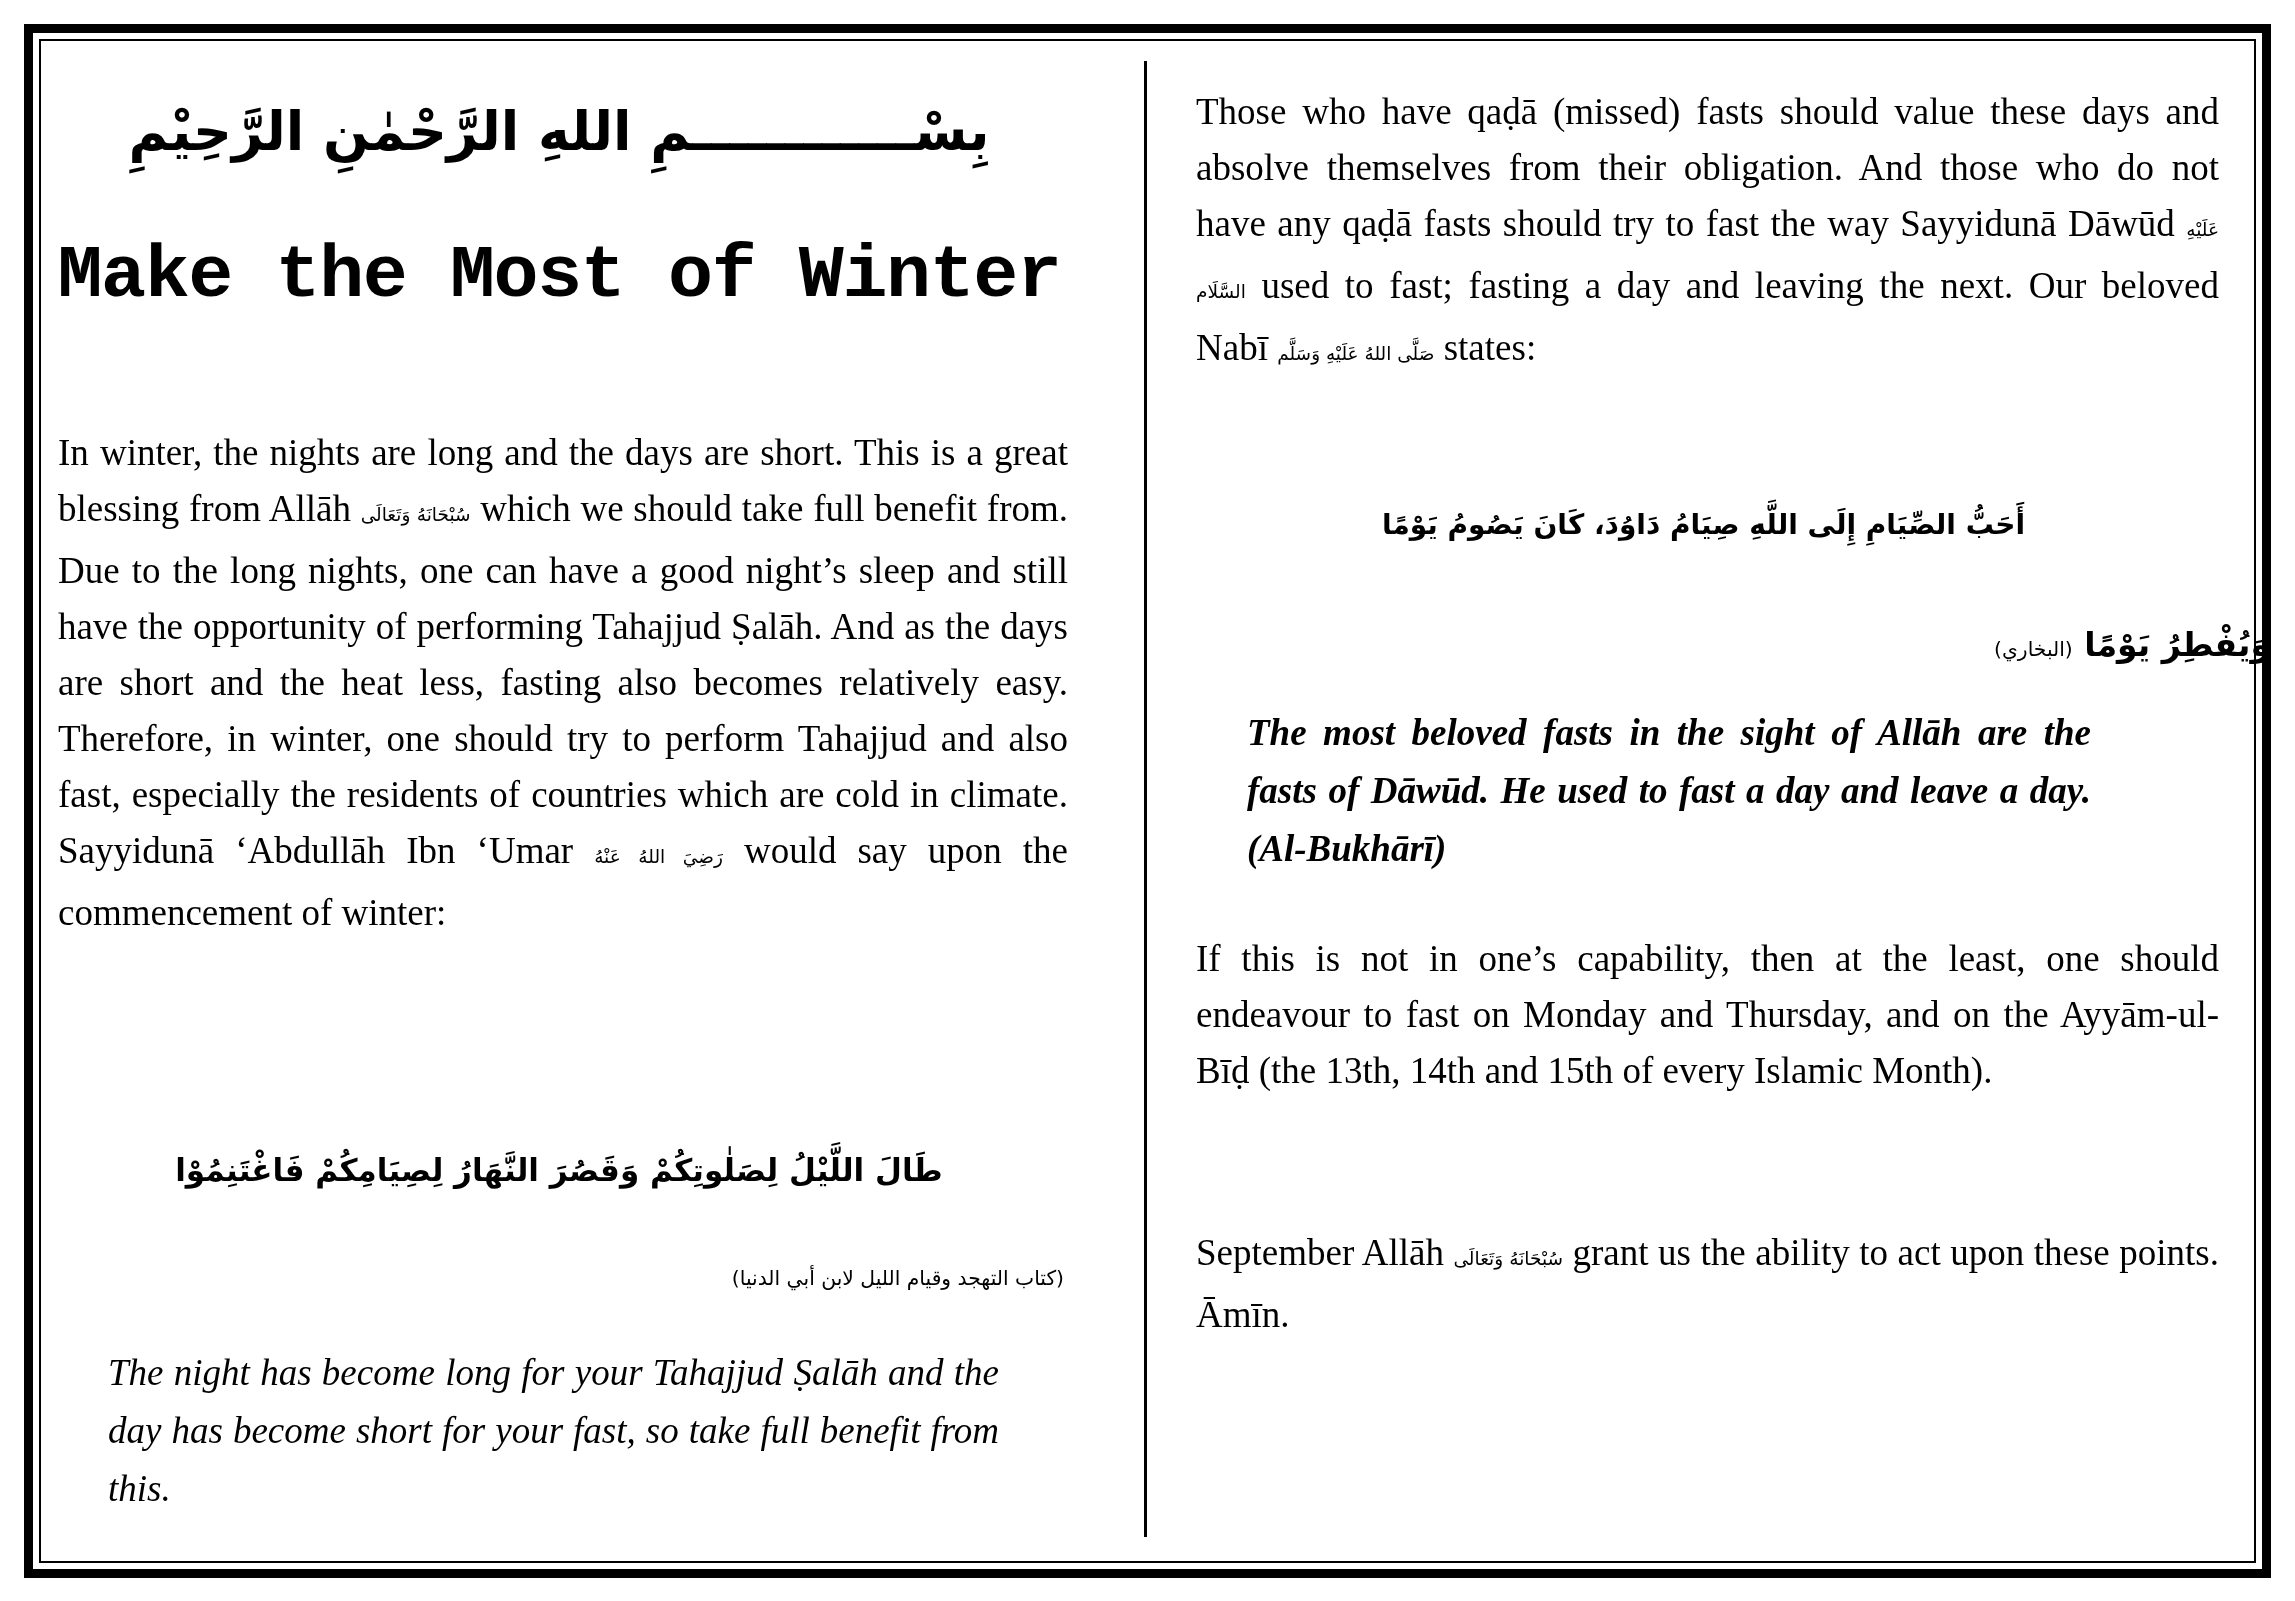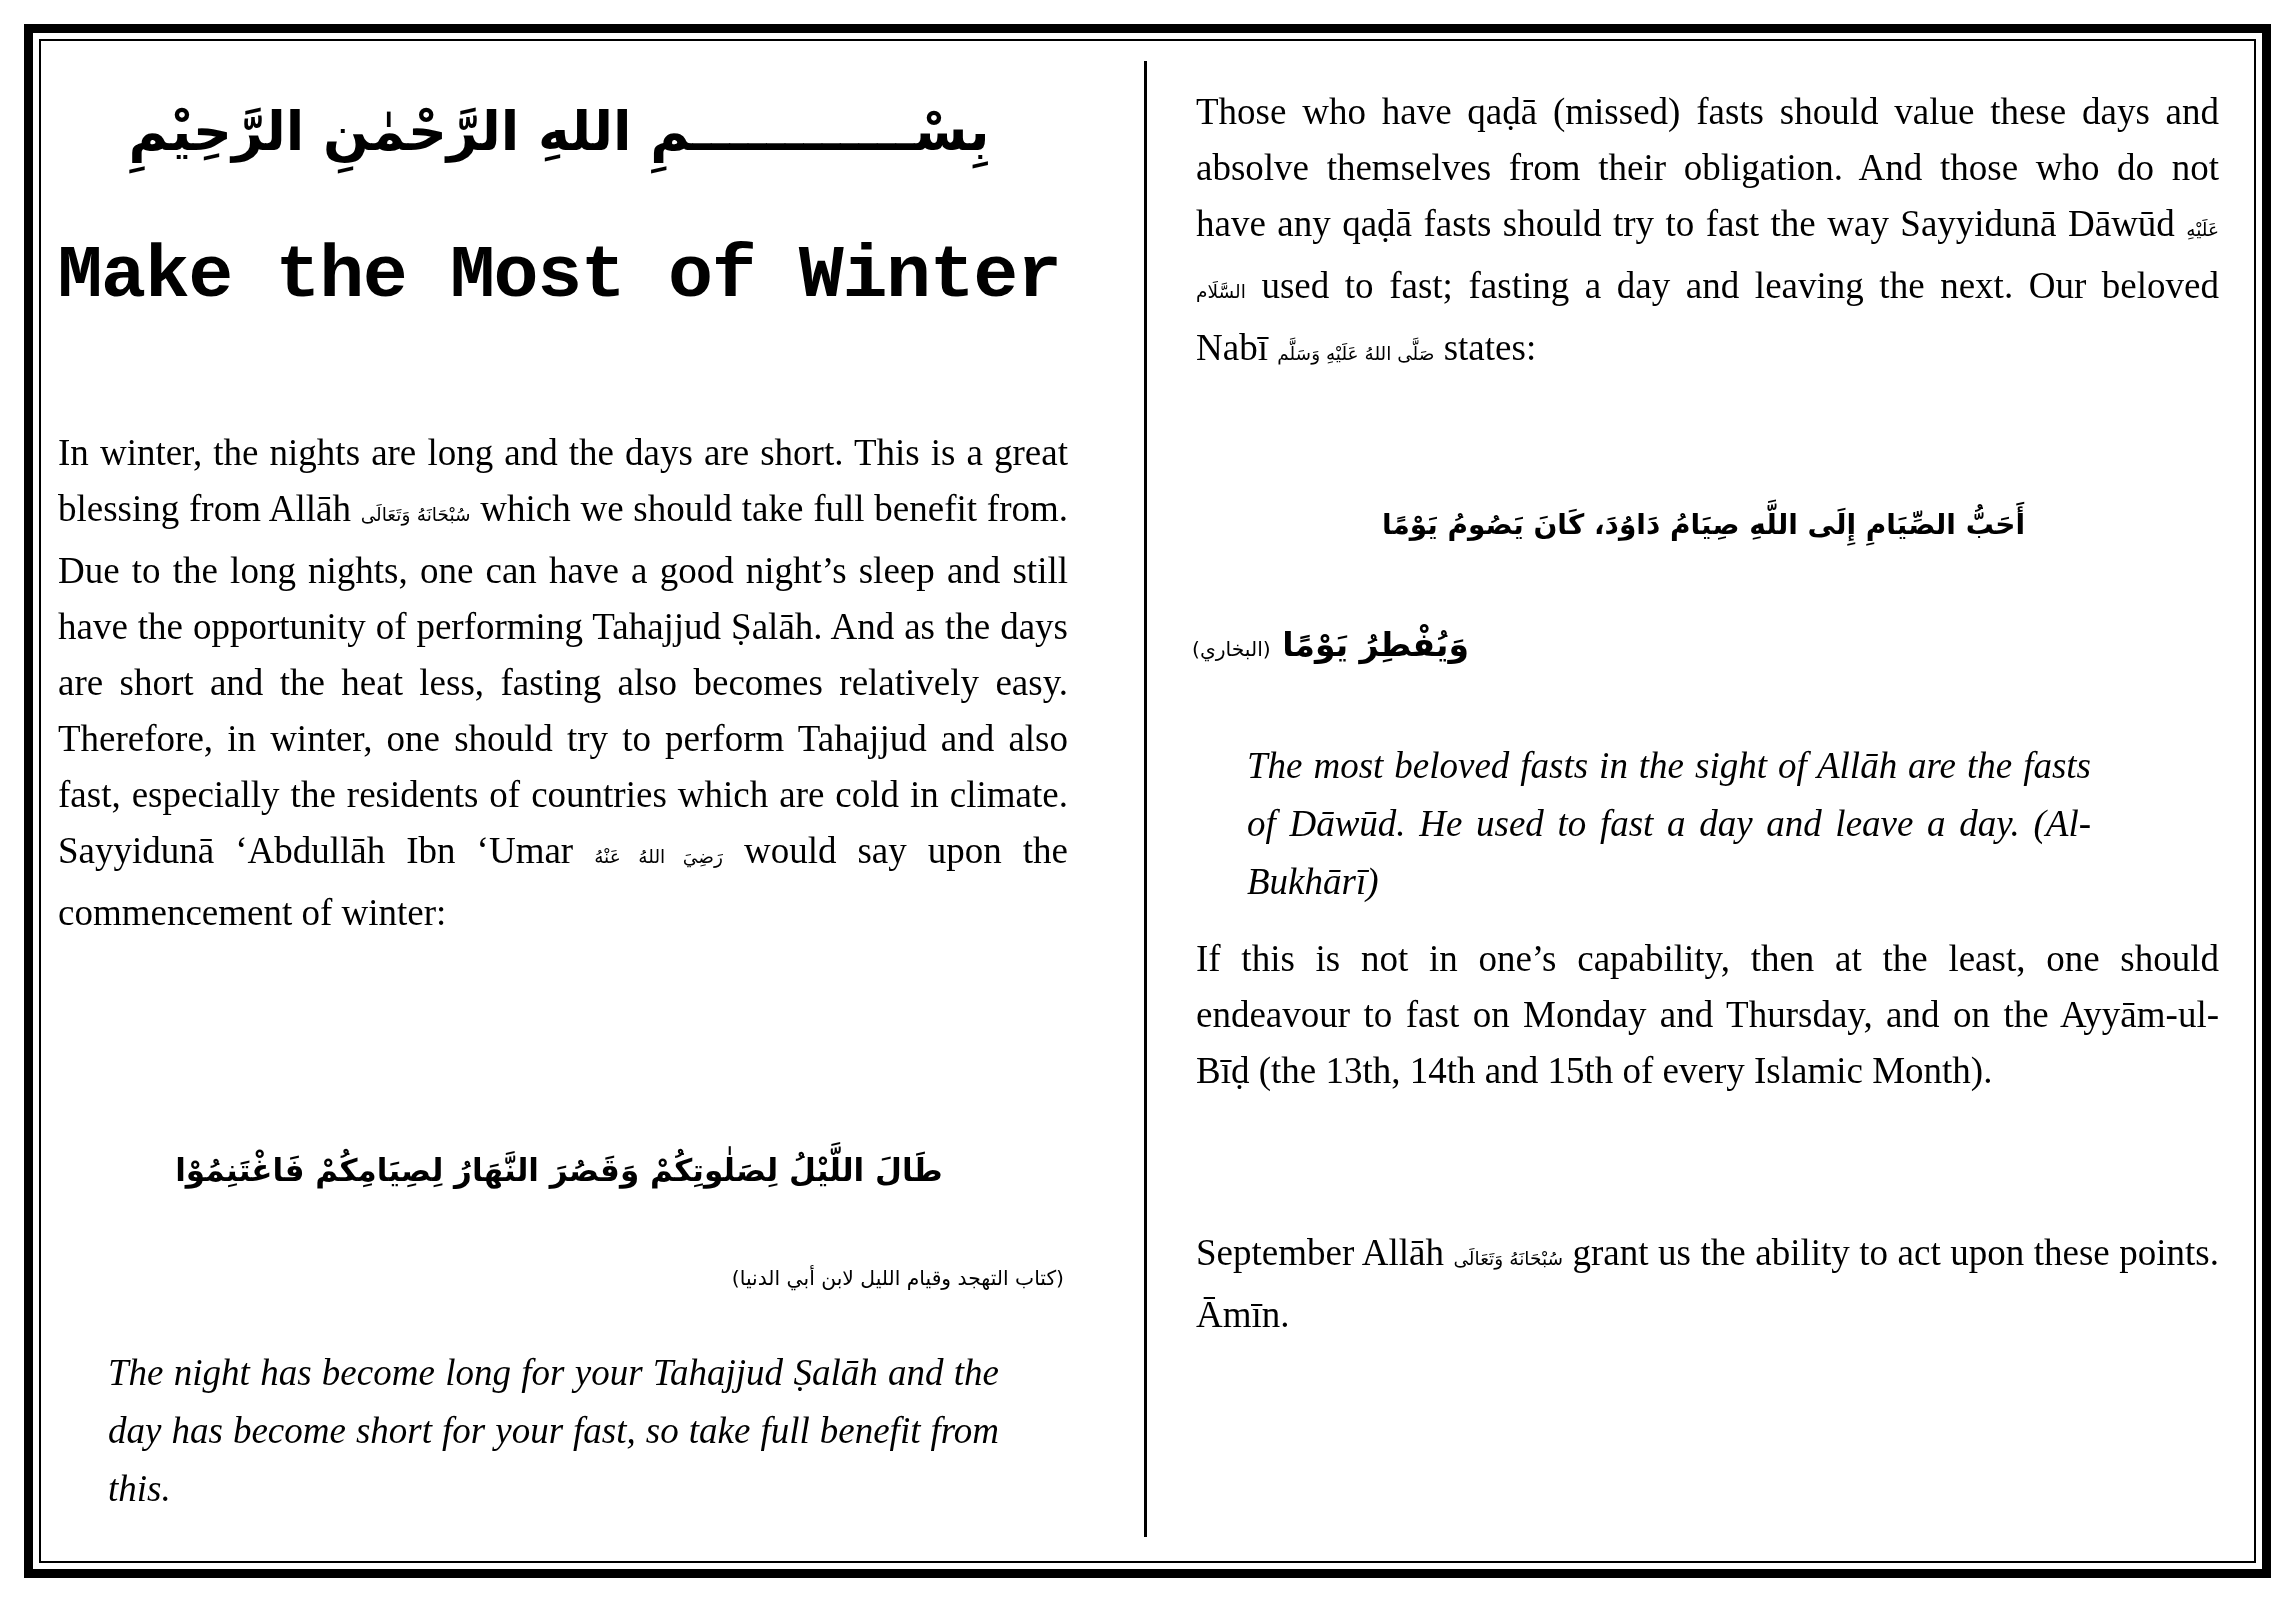--- a/index.html
+++ b/index.html
@@ -92,31 +92,31 @@
   .right-para1 { left: 1192px; top: 80px;  width: 1023px; }
   .arabic-hadith-1 {
     left: 1192px; top: 503px; width: 1023px;
     text-align: center;
     font-size: 28px;
     font-weight: bold;
     white-space: nowrap;
     line-height: 1.6;
   }
   .arabic-hadith-2 {
-    left: 1192px; top: 619px; width: 1023px;
-    text-align: left;
+    left: 1248px; top: 619px; width: 1023px;
+    text-align: right;
     font-size: 33px;
     font-weight: bold;
     line-height: 1.6;
   }
   .cite-inline {
     font-size: 20.3px;
     font-weight: normal;
   }
-  .trans-right { left: 1243px; top: 733px; width: 844px; line-height: 58px; }
+  .trans-right { left: 1243px; top: 700px; width: 844px; line-height: 58px; font-weight: bold; }
   .right-para2 { left: 1192px; top: 927px; width: 1023px; }
   .right-para3 { left: 1192px; top: 1221px; width: 1023px; }
 </style>
 </head>
 <body>
 
 <div class="frame-outer"></div>
 <div class="frame-inner"></div>
 <div class="divider"></div>
 

